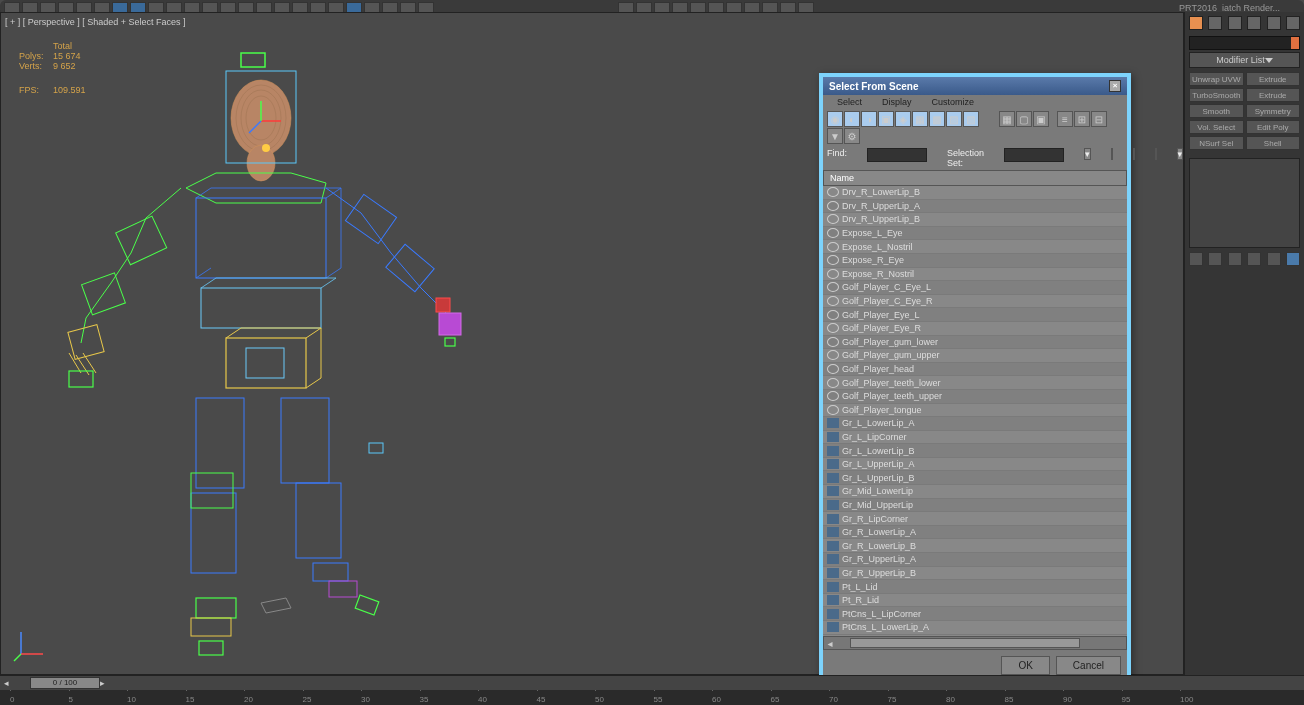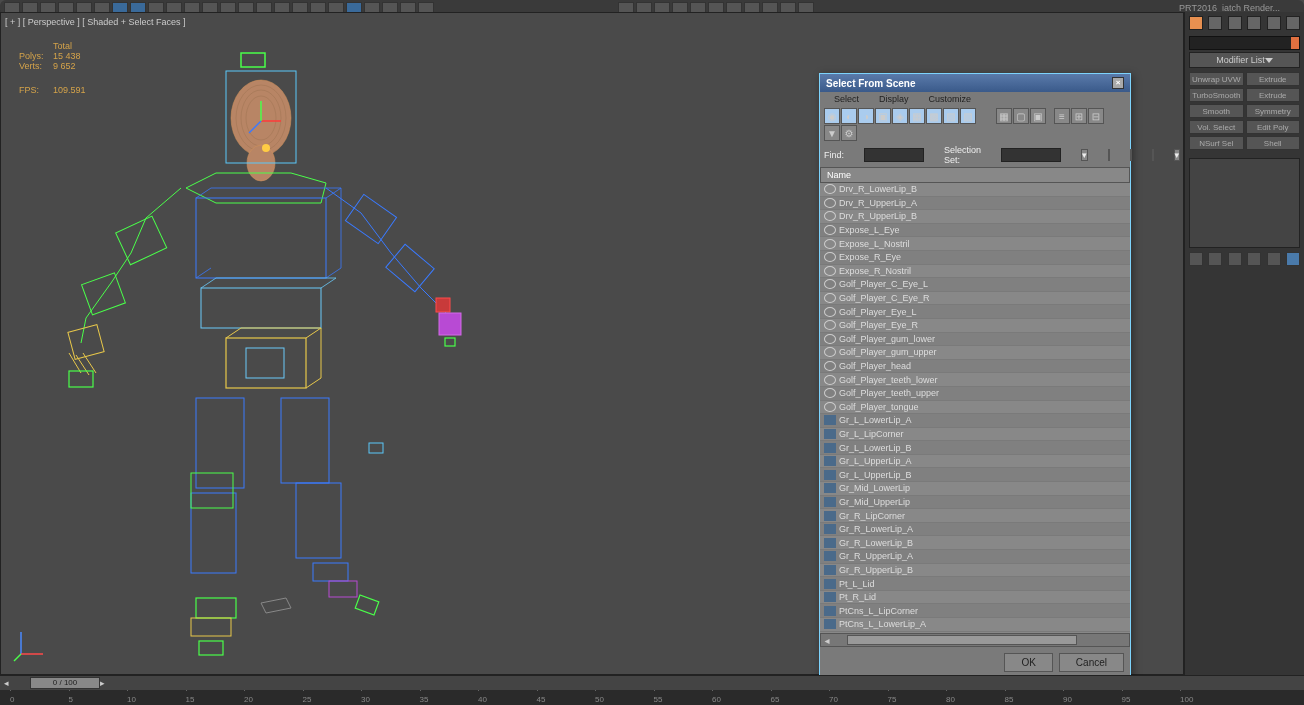--- a/index.html
+++ b/index.html
@@ -25,29 +25,29 @@
 .stats .lbl { width: 28px; }
 .stats .fps { margin-top: 14px; }
 
 
 .rig-svg { position: absolute; top: 30px; left: 50px; }
 
 
 .axis-gizmo { position: absolute; bottom: 10px; left: 10px; }
 
 
-.dialog { position: absolute; top: 60px; left: 818px; width: 312px; background: #7a7a7a; border: 1px solid #7dd3fc; box-shadow: 2px 2px 8px rgba(0,0,0,0.4); }
+.dialog { position: absolute; top: 60px; left: 818px; width: 312px; background: #7a7a7a; border: 4px solid #7dd3fc; box-shadow: 2px 2px 8px rgba(0,0,0,0.4); }
 .dialog-title { background: linear-gradient(#5a7aaa, #3a5a8a); color: #fff; font-size: 10px; font-weight: bold; padding: 3px 6px; display: flex; align-items: center; }
 .dialog-title .close { margin-left: auto; width: 12px; height: 12px; background: #aaa; border: 1px solid #333; text-align: center; font-size: 8px; cursor: pointer; }
 .dialog-tabs { display: flex; background: #7a7a7a; padding: 0 4px; font-size: 9px; }
 .dialog-tabs span { padding: 2px 10px; cursor: pointer; color: #222; }
 .dialog-toolbar { background: #7a7a7a; padding: 2px 4px; display: flex; gap: 1px; align-items: center; flex-wrap: wrap; }
 .dtbtn { width: 16px; height: 16px; background: #888; border: 1px solid #555; display: inline-flex; align-items: center; justify-content: center; }
 .dtbtn.active { background: #aaccee; }
-.find-row { display: flex; gap: 20px; padding: 2px 4px; background: #7a7a7a; align-items: center; font-size: 9px; color: #eee; }
+.find-row { display: flex; gap: 20px; padding: 2px 4px; background: #7a7a7a; font-size: 9px; color: #eee; }
 .find-row input { background: #333; border: 1px solid #222; color: #ccc; font-size: 9px; height: 14px; padding: 0 2px; }
 .find-input { width: 60px; }
 .selset-input { width: 60px; }
 .list-header { background: #888; color: #fff; font-size: 9px; font-weight: normal; padding: 2px 6px; border: 1px solid #555; }
 .list-body { background: #888; height: 450px; overflow-y: auto; overflow-x: hidden; position: relative; }
 .list-body::-webkit-scrollbar { width: 14px; }
 .list-body::-webkit-scrollbar-track { background: #777; }
 .list-body::-webkit-scrollbar-thumb { background: #999; border: 1px solid #555; }
 .list-row { display: flex; align-items: center; height: 13.6px; font-size: 9px; color: #ddd; padding-left: 4px; gap: 3px; border-bottom: 1px solid #7a7a7a; }
 .list-row:nth-child(even) { background: #808080; }
@@ -129,21 +129,21 @@
   <div class="viewport-area">
     <div class="vp-label">[ + ] [ Perspective ] [ Shaded + Select Faces ]</div>
 
     <div class="stats">
       <div>
           <span class="lbl"></span>
           <span>Total</span>
         </div>
       <div>
           <span class="lbl">Polys:</span>
-          <span>15 438</span>
+          <span>15 674</span>
         </div>
       <div>
           <span class="lbl">Verts:</span>
           <span>9 652</span>
         </div>
       <div class="fps">
           <span class="lbl">FPS:</span>
           <span>109.591</span>
         </div>
     </div>

